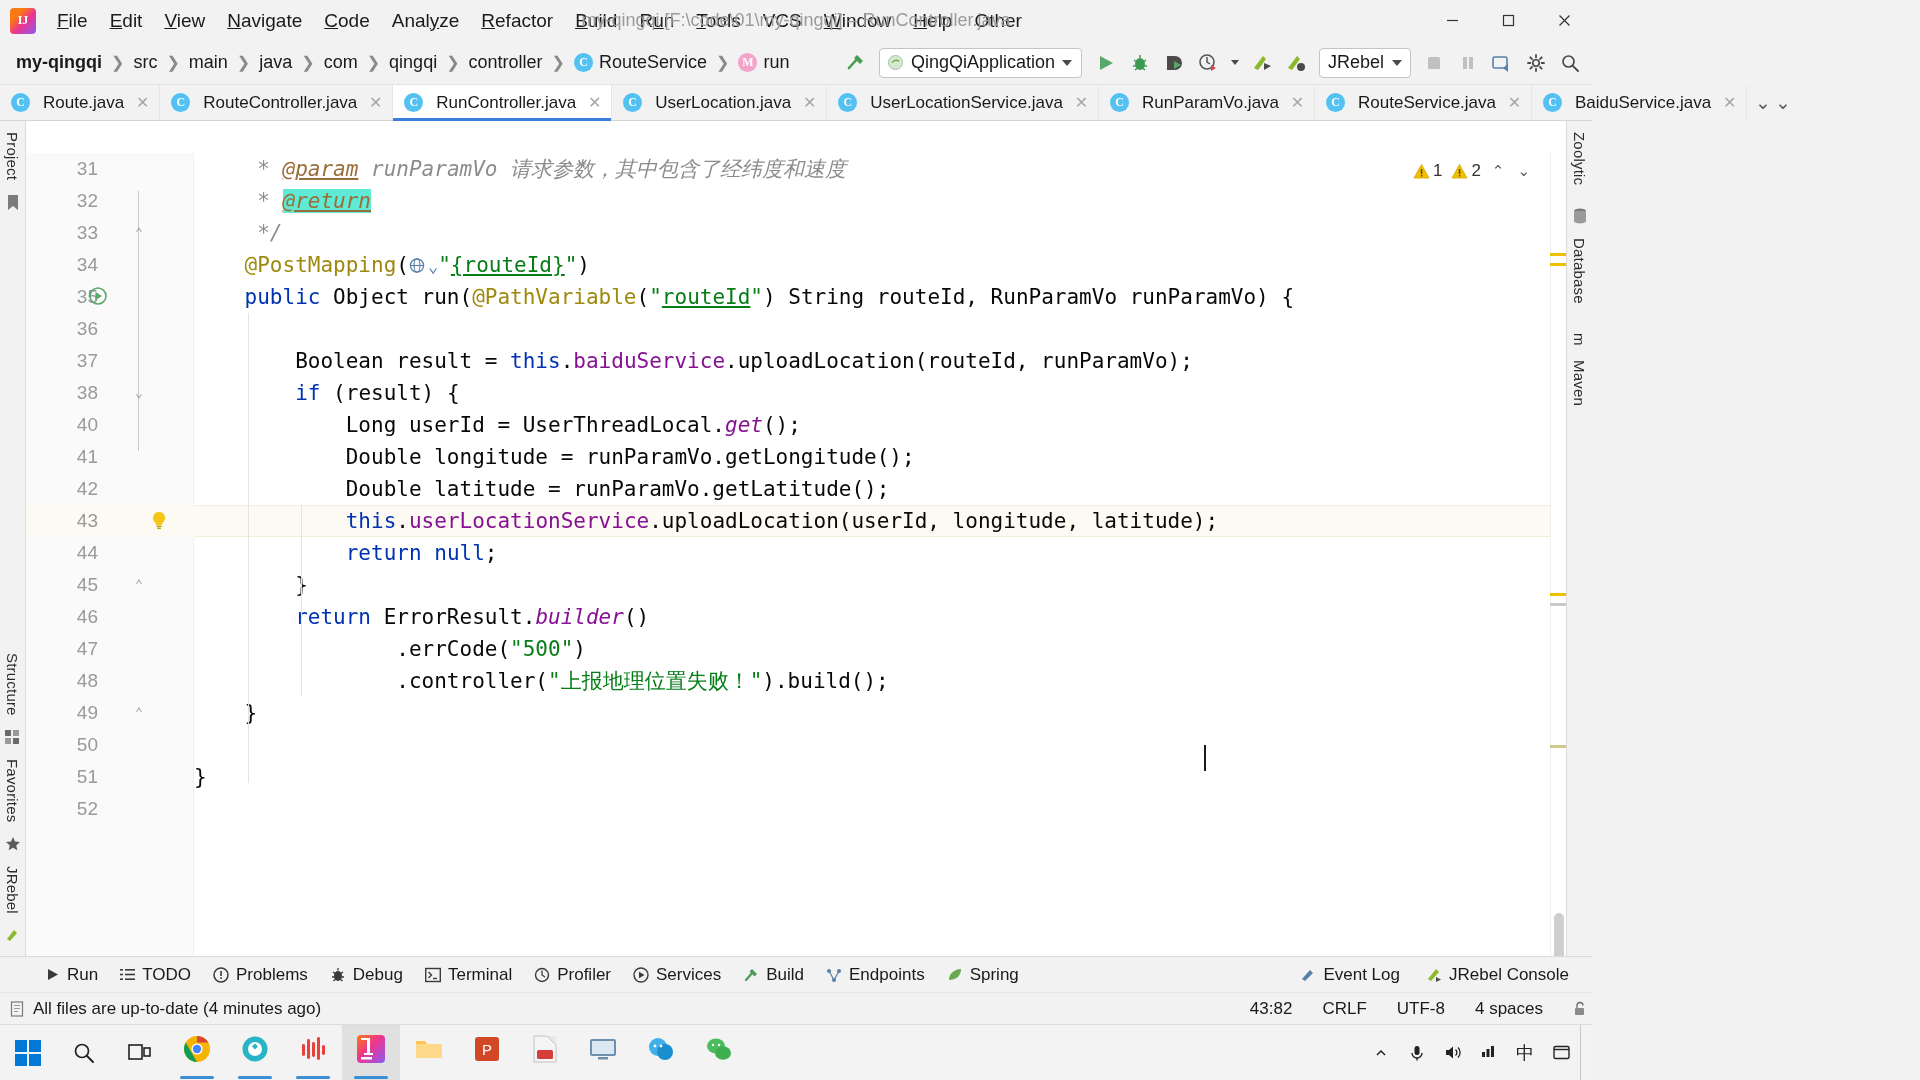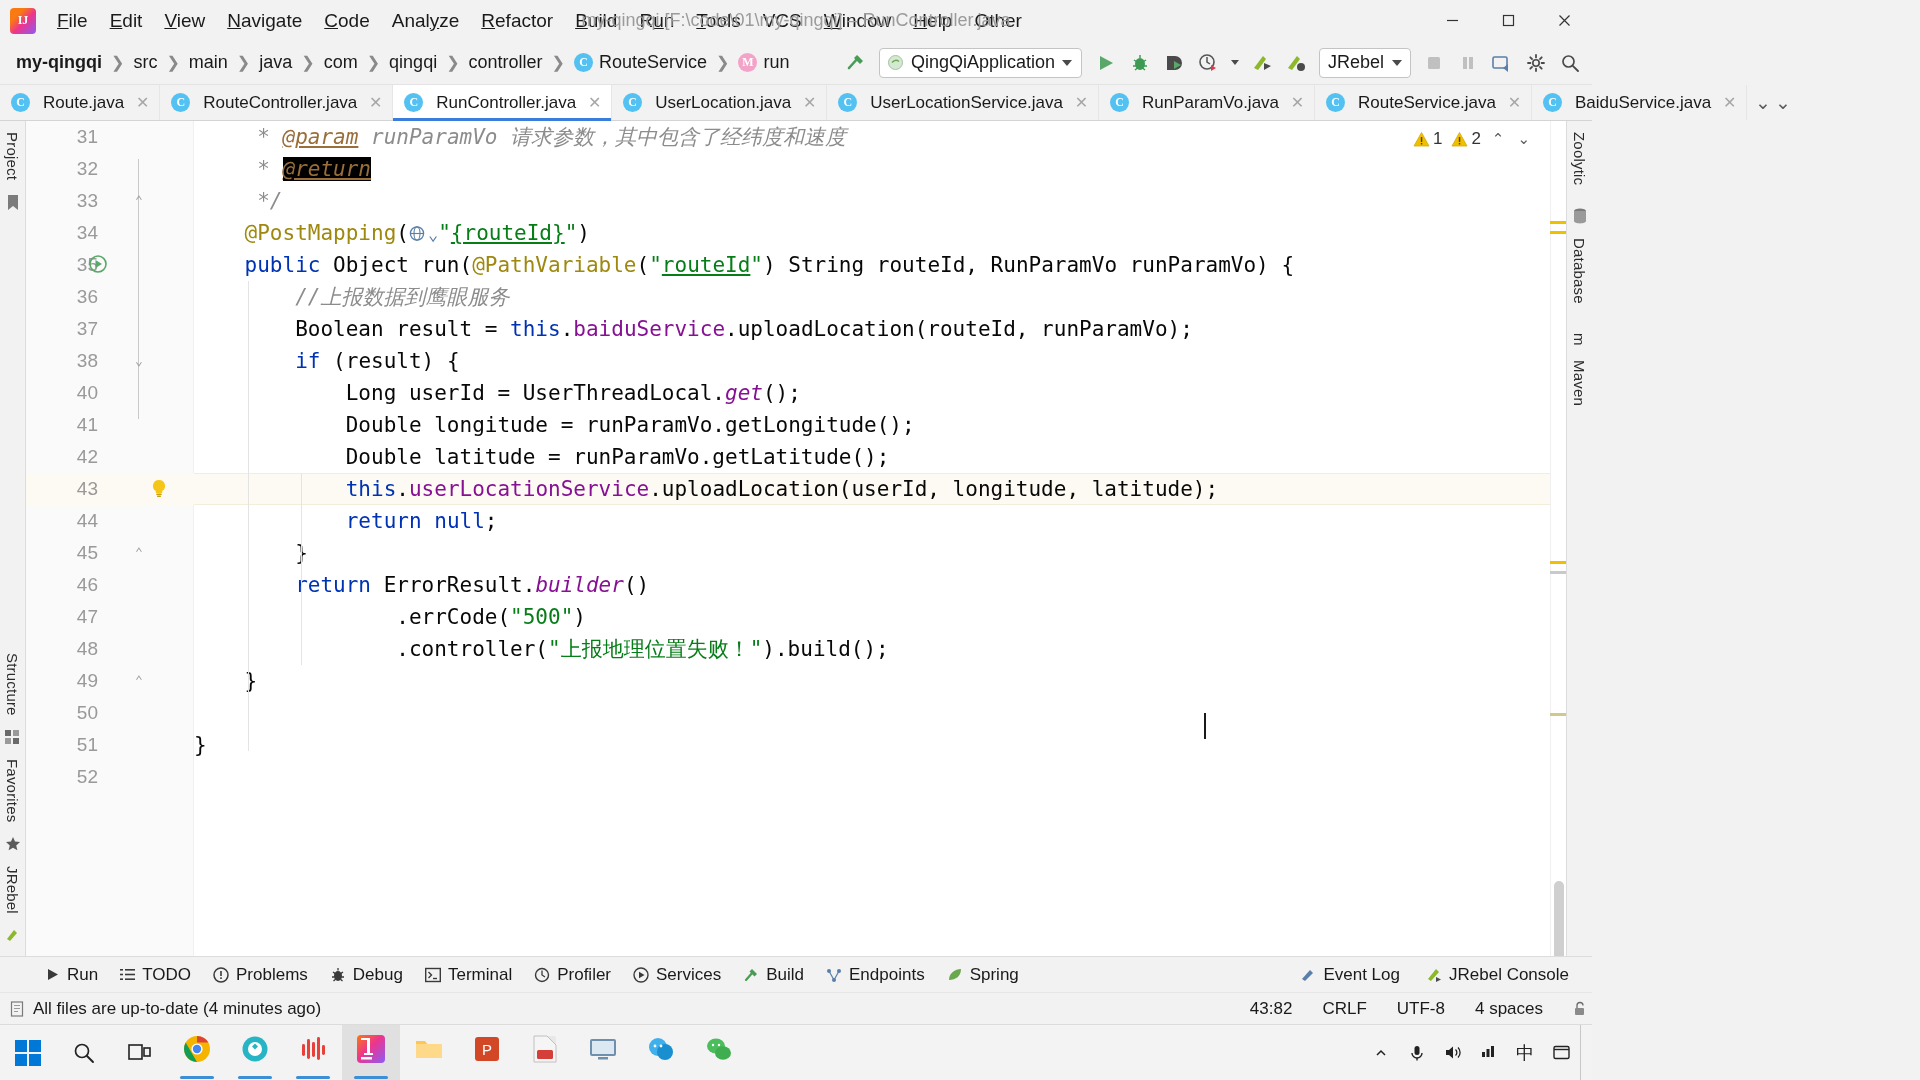--- a/index.html
+++ b/index.html
@@ -120,21 +120,21 @@
     writing-mode: vertical-rl; text-orientation: mixed;
     font-size: 15px; color: #2b2b2b; padding: 7px 0; letter-spacing: .2px;
   }
   .rail-bottom { margin-top: auto; display: flex; flex-direction: column; align-items: center; padding-bottom: 6px; }
   .rail-ico { margin: 7px 0; color: #5b5b5b; display: flex; align-items: center; justify-content: center; }
 
   
   .rail.right { border-right: none; border-left: 1px solid #dcdcdc; }
 
   
-  .editor { flex: 1; position: relative; background: #fff; overflow: hidden; min-width: 0; }
+  .editor { flex: 1; position: relative; background: #fff; overflow: hidden; min-width: 0; margin-top: 32px; }
   .gutter {
     position: absolute; left: 0; top: 0; bottom: 0; width: 168px;
     background: #fafafa; border-right: 1px solid #f0f0f0;
   }
   .code-area { position: absolute; left: 0; right: 0; top: 0; bottom: 0; }
   .line {
     position: relative; height: 32px; line-height: 32px;
     font-family: "DejaVu Sans Mono", monospace; font-size: 21px; white-space: pre;
   }
   .line .no {
@@ -151,21 +151,21 @@
   
   .kw  { color: #0033b3; }
   .str { color: #067d17; }
   .cmt { color: #8c8c8c; font-style: italic; }
   .doc { color: #8c8c8c; font-style: italic; }
   .tag { color: #9a6e3a; font-style: italic; text-decoration: underline; }
   .ann { color: #9e880d; }
   .fld { color: #871094; }
   .sfld{ color: #871094; font-style: italic; }
   .ul  { text-decoration: underline; }
-  .hlt { background: #000000; }
+  .hlt { background: #5eead4; }
 
   
   .fold {
     position: absolute; left: 104px; width: 18px; top: 0; height: 32px;
     display: flex; align-items: center; justify-content: center;
     color: #9a9a9a; font-size: 13px;
   }
   .foldline {
     position: absolute; left: 112px; width: 1px; top: 0; bottom: 0; background: #c9c9c9;
   }
@@ -513,21 +513,21 @@
           <div class="line"><span class="no">33</span><span class="fold">⌃</span><span class="txt"><span class="doc">     */</span></span></div>
           <div class="line"><span class="no">34</span><span class="txt"><span class="ann">    @PostMapping</span><span>(</span><span style="display: inline-block; vertical-align: -3px;"><svg width="19" height="19" viewBox="0 0 19 19" style="display:inline-block">
                   <circle cx="8" cy="9.5" r="6.6" fill="none" stroke="#5a7fa8" stroke-width="1.3"></circle>
                   <ellipse cx="8" cy="9.5" rx="3" ry="6.6" fill="none" stroke="#5a7fa8" stroke-width="1.1"></ellipse>
                   <path d="M1.6 9.5h12.8" stroke="#5a7fa8" stroke-width="1.1"></path>
                 </svg></span><span style="color: rgb(90, 127, 168); font-size: 17px;">⌄</span><span class="str">"</span><span class="str ul">{routeId}</span><span class="str">"</span><span>)</span></span></div>
           <div class="line"><span class="no">35</span><span class="runmark"><svg width="20" height="20" viewBox="0 0 20 20">
                 <circle cx="10" cy="10" r="8" fill="none" stroke="#59a869" stroke-width="1.6"></circle>
                 <path d="M7.5 6 L14 10 L7.5 14 Z" fill="#59a869"></path>
               </svg></span><span class="txt"><span>    </span><span class="kw">public</span><span> Object run(</span><span class="ann">@PathVariable</span><span>(</span><span class="str">"</span><span class="str ul">routeId</span><span class="str">"</span><span>) String routeId, RunParamVo runParamVo) {</span></span></div>
-          <div class="line"><span class="no">36</span><span class="txt"><span class="cmt">        //上报数据到鹰眼服务</span></span></div>
+          <div class="line"><span class="no">36</span></div>
           <div class="line"><span class="no">37</span><span class="txt"><span>        Boolean result = </span><span class="kw">this</span><span>.</span><span class="fld">baiduService</span><span>.uploadLocation(routeId, runParamVo);</span></span></div>
           <div class="line"><span class="no">38</span><span class="fold">⌄</span><span class="txt"><span>        </span><span class="kw">if</span><span> (result) {</span></span></div>
           <div class="line"><span class="no">40</span><span class="txt"><span>            Long userId = UserThreadLocal.</span><span class="sfld">get</span><span>();</span></span></div>
           <div class="line"><span class="no">41</span><span class="txt"><span>            Double longitude = runParamVo.getLongitude();</span></span></div>
           <div class="line"><span class="no">42</span><span class="txt"><span>            Double latitude = runParamVo.getLatitude();</span></span></div>
           <div class="line hl"><span class="no">43</span><span class="bulb"><svg width="20" height="20" viewBox="0 0 20 20">
                 <path d="M10 2a6 6 0 00-3.2 11.1V15h6.4v-1.9A6 6 0 0010 2z" fill="#f5c518"></path>
                 <rect x="7.3" y="15.6" width="5.4" height="1.5" rx="0.7" fill="#c9a00f"></rect>
                 <rect x="8" y="17.6" width="4" height="1.3" rx="0.6" fill="#c9a00f"></rect>
               </svg></span><span class="txt"><span>            </span><span class="kw">this</span><span>.</span><span class="fld">userLocationService</span><span>.uploadLocation(userId, longitude, latitude);</span></span></div>

